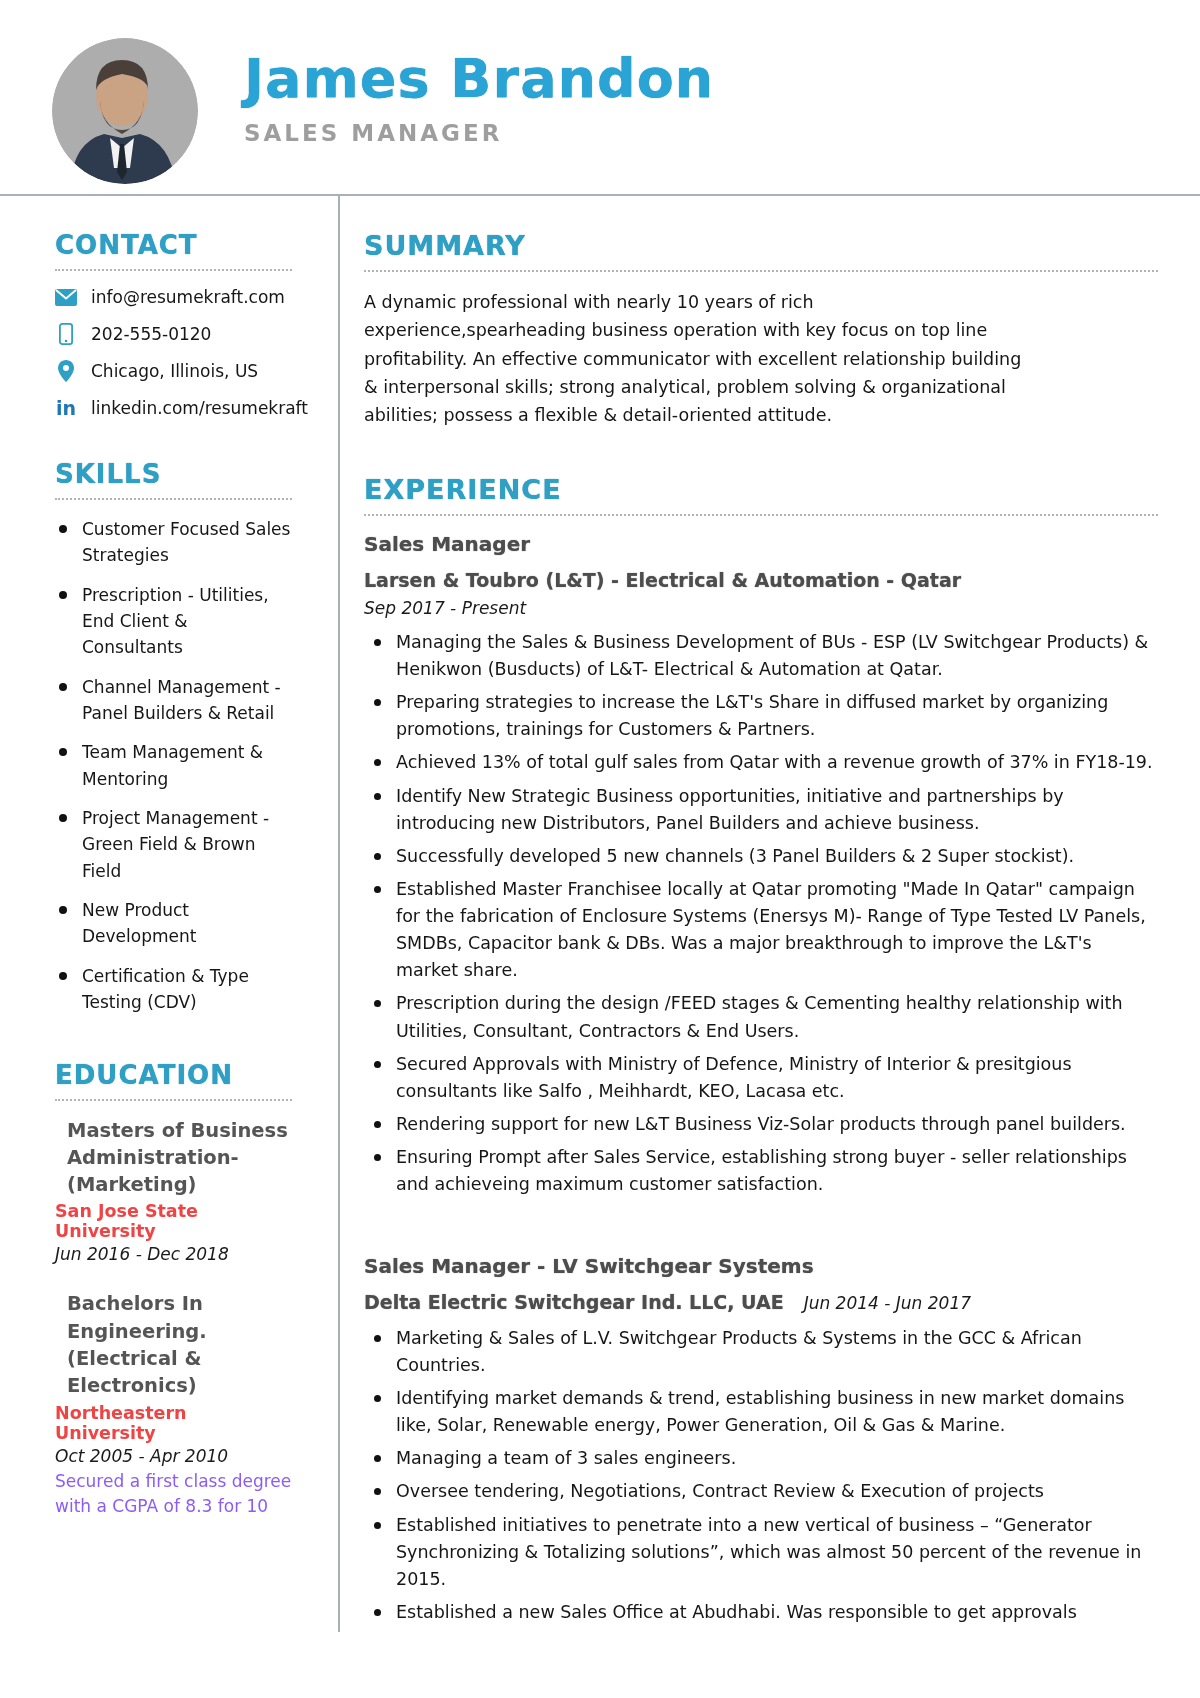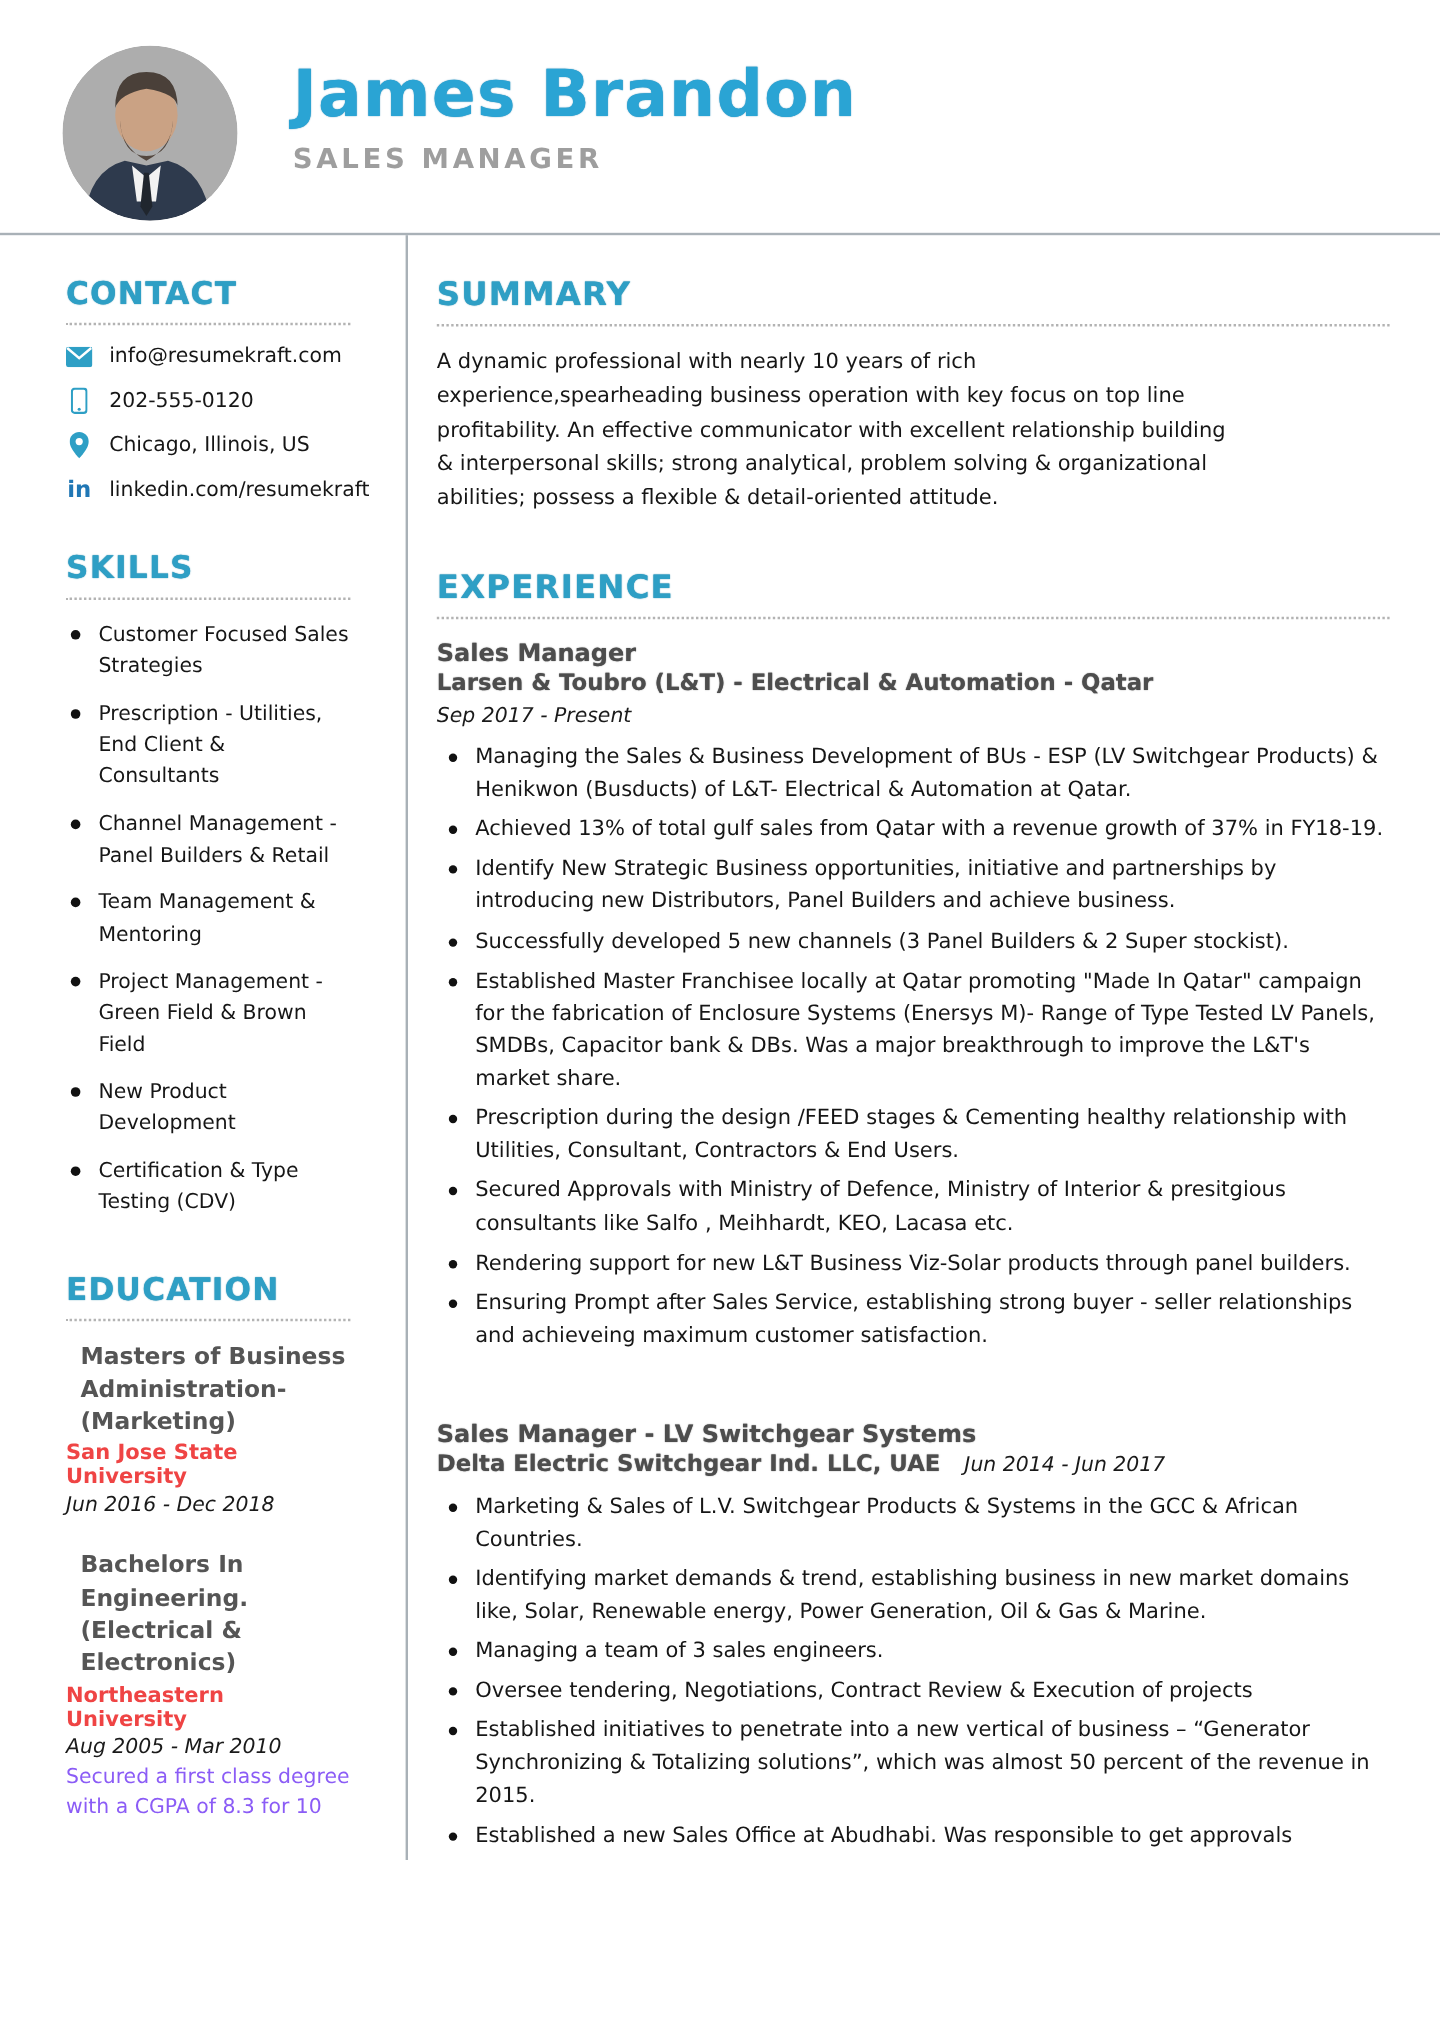--- a/index.html
+++ b/index.html
@@ -46,21 +46,21 @@
 
   
   .summary-text{margin-top:16px;font-size:17.5px;line-height:1.62;color:#161616;max-width:660px;}
   .experience-section{margin-top:44px;}
   .job{margin-top:16px;}
   .job + .job{margin-top:56px;}
   .job-title{font-size:20px;font-weight:bold;color:#4d4d4d;text-shadow:0 0 1px #6b6b6b;}
   .job-company{font-size:19px;font-weight:bold;color:#4d4d4d;text-shadow:0 0 1px #6b6b6b;}
   .job-dates{display:block;font-size:17px;font-style:italic;color:#1a1a1a;margin-top:2px;}
   .job-dates.inline{display:inline;margin-left:20px;}
-  .job-company-line{margin-top:0;line-height:1.45;}
+  .job-company-line{margin-top:11px;line-height:1.45;}
   .bullets{margin-top:8px;}
   .bullets li{position:relative;padding-left:32px;font-size:17.5px;line-height:1.55;margin-bottom:6px;color:#161616;}
   .bullets li::before{content:"";position:absolute;left:10px;top:10px;width:7px;height:7px;border-radius:50%;background:#111;}
 
   .summary-section{}
 </style>
 </head>
 <body>
 
 <div class="page">
@@ -170,21 +170,21 @@
             <div class="edu-entry">
               <div class="edu-degree">Masters of Business Administration- (Marketing)</div>
               <div class="edu-school">San Jose State University</div>
               <div class="edu-dates">Jun 2016 - Dec 2018</div>
               <div class="edu-note"></div>
             </div>
 
             <div class="edu-entry">
               <div class="edu-degree">Bachelors In Engineering. (Electrical &amp; Electronics)</div>
               <div class="edu-school">Northeastern University</div>
-              <div class="edu-dates">Aug 2005 - Mar 2010</div>
+              <div class="edu-dates">Oct 2005 - Apr 2010</div>
               <div class="edu-note">Secured a first class degree with a CGPA of 8.3 for 10</div>
             </div>
           </div>
       </div>
 
     </div>
 
     <div class="col-right">
 
       <div class="summary-section">
@@ -198,20 +198,21 @@
 
             <div class="job">
               <div class="job-title">Sales Manager</div>
               <div class="job-company-line">
                 <span class="job-company">Larsen &amp; Toubro (L&amp;T) - Electrical &amp; Automation - Qatar</span><span class="job-dates">Sep 2017 - Present</span>
               </div>
               <ul class="bullets">
 
                   <li>Managing the Sales &amp; Business Development of  BUs - ESP (LV Switchgear Products) &amp; Henikwon (Busducts) of L&amp;T- Electrical &amp; Automation at Qatar.</li>
 
+                  <li>Preparing strategies to increase the L&amp;T's Share in diffused market by organizing promotions, trainings for Customers &amp; Partners.</li>
 
                   <li>Achieved 13% of total gulf sales from Qatar with a revenue growth of 37% in FY18-19.</li>
 
                   <li>Identify New Strategic Business opportunities, initiative and partnerships by introducing new Distributors, Panel Builders and achieve business.</li>
 
                   <li>Successfully developed 5 new channels (3 Panel Builders &amp; 2 Super stockist).</li>
 
                   <li>Established Master Franchisee locally at Qatar promoting "Made In Qatar" campaign for the fabrication of Enclosure Systems (Enersys M)- Range of Type Tested LV Panels, SMDBs, Capacitor bank &amp; DBs. Was a major breakthrough to improve the L&amp;T's market share.</li>
 
                   <li>Prescription during the design /FEED stages &amp; Cementing healthy relationship with Utilities, Consultant, Contractors &amp; End Users.</li>

